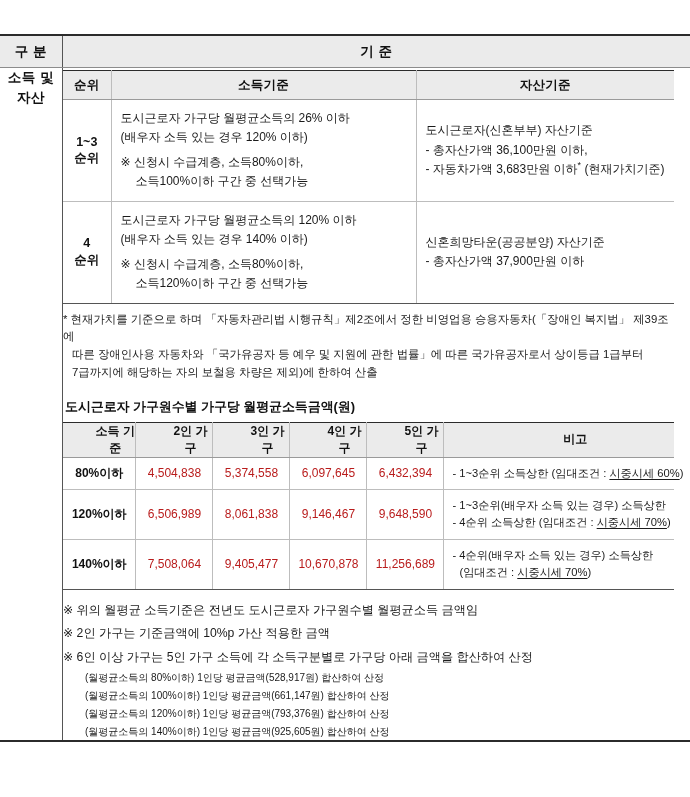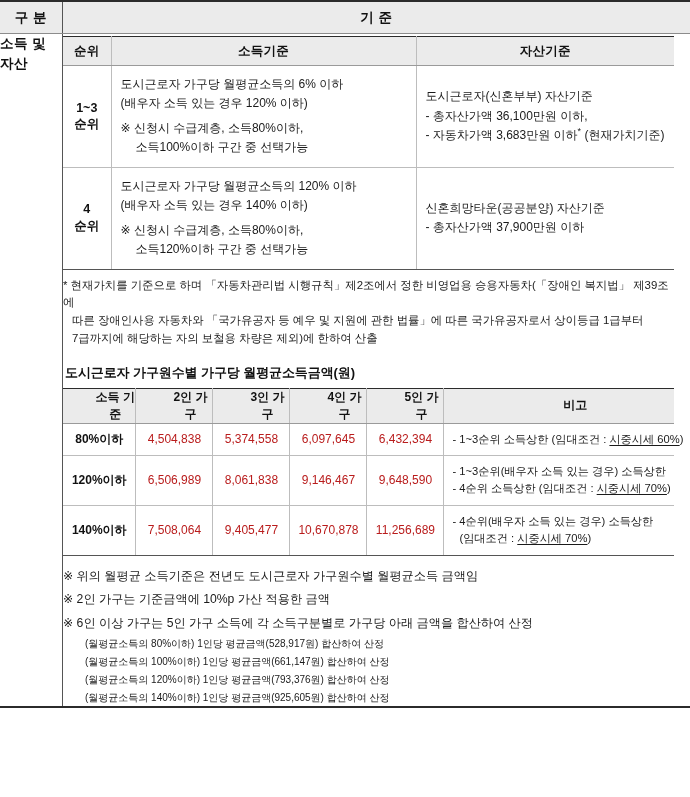--- a/index.html
+++ b/index.html
@@ -13,20 +13,21 @@
     font-family: "Liberation Sans", "DejaVu Sans", sans-serif;
     color: #1a1a1a;
     overflow: hidden;
   }
 
   .page {
     width: 690px;
     height: 598px;
     position: relative;
     box-sizing: border-box;
+    margin-top: 34px;
   }
 
   
   .outer {
     width: 690px;
     border-collapse: collapse;
     table-layout: fixed;
   }
   .outer > tbody > tr > td,
   .outer > tbody > tr > th {
@@ -50,20 +51,21 @@
     height: 31px;
     line-height: 31px;
     color: #111;
   }
   .hdr-gubun {
     border-right: 1.5px solid #555;
   }
 
   
   .side-label {
+    text-align: center;
     font-weight: bold;
     font-size: 13.5px;
     line-height: 1.45;
     color: #111;
     border-right: 1.5px solid #555;
     border-bottom: 2px solid #2b2b2b;
     vertical-align: middle;
     letter-spacing: 0.5px;
   }
   .body-cell {
@@ -259,21 +261,21 @@
                 <th>자산기준</th>
               </tr>
             </thead>
             <tbody>
               <tr>
                 <td class="rank-cell">
                   <span>1~3</span>
                   <span>순위</span>
                 </td>
                 <td class="txtcell">
-                  <span class="ln">도시근로자 가구당 월평균소득의 6% 이하</span>
+                  <span class="ln">도시근로자 가구당 월평균소득의 26% 이하</span>
                   <span class="ln">(배우자 소득 있는 경우 120% 이하)</span>
                   <span class="ln gap-top">※ 신청시 수급계층, 소득80%이하,</span>
                   <span class="ln ind">소득100%이하 구간 중 선택가능</span>
                 </td>
                 <td class="txtcell">
                   <span class="ln">도시근로자(신혼부부) 자산기준</span>
                   <span class="ln">- 총자산가액 36,100만원 이하,</span>
                   <span class="ln"><span>- 자동차가액 3,683만원 이하</span><sup class="star">*</sup><span> (현재가치기준)</span></span>
                 </td>
               </tr>

